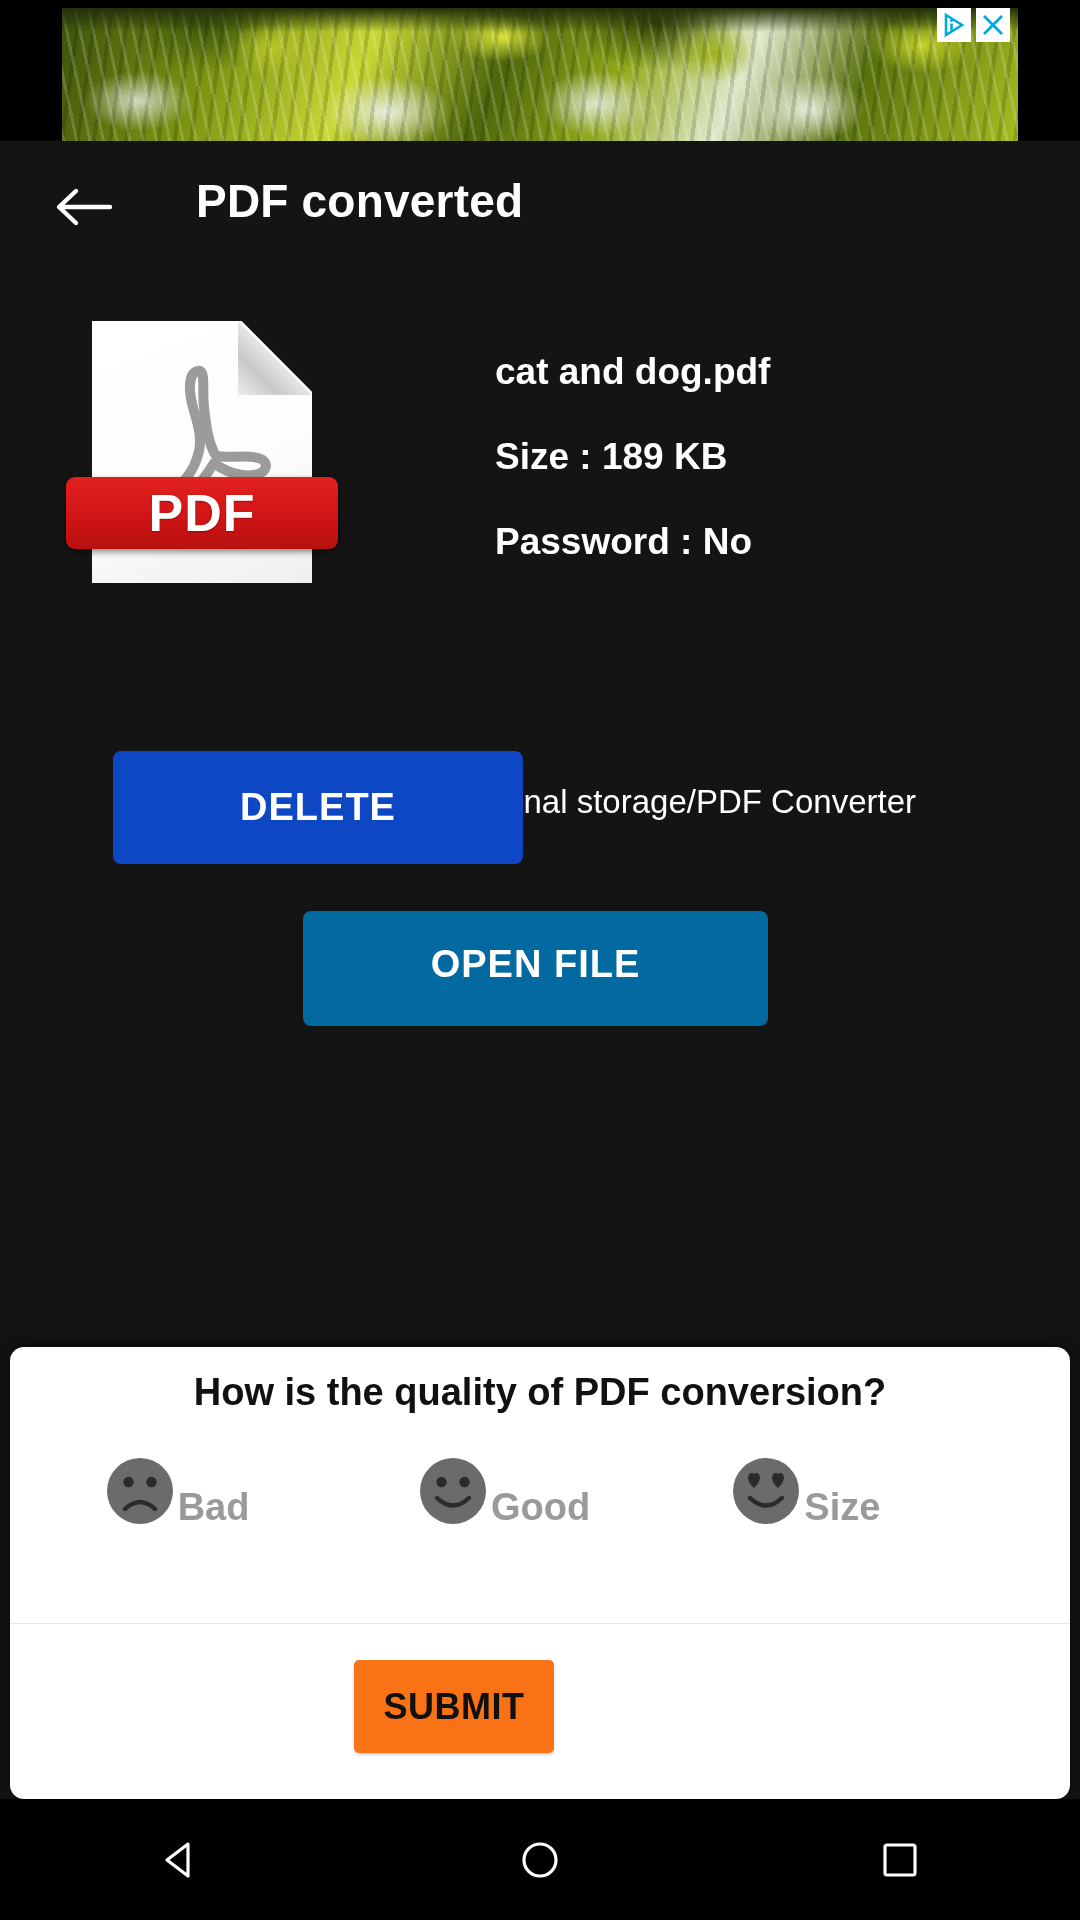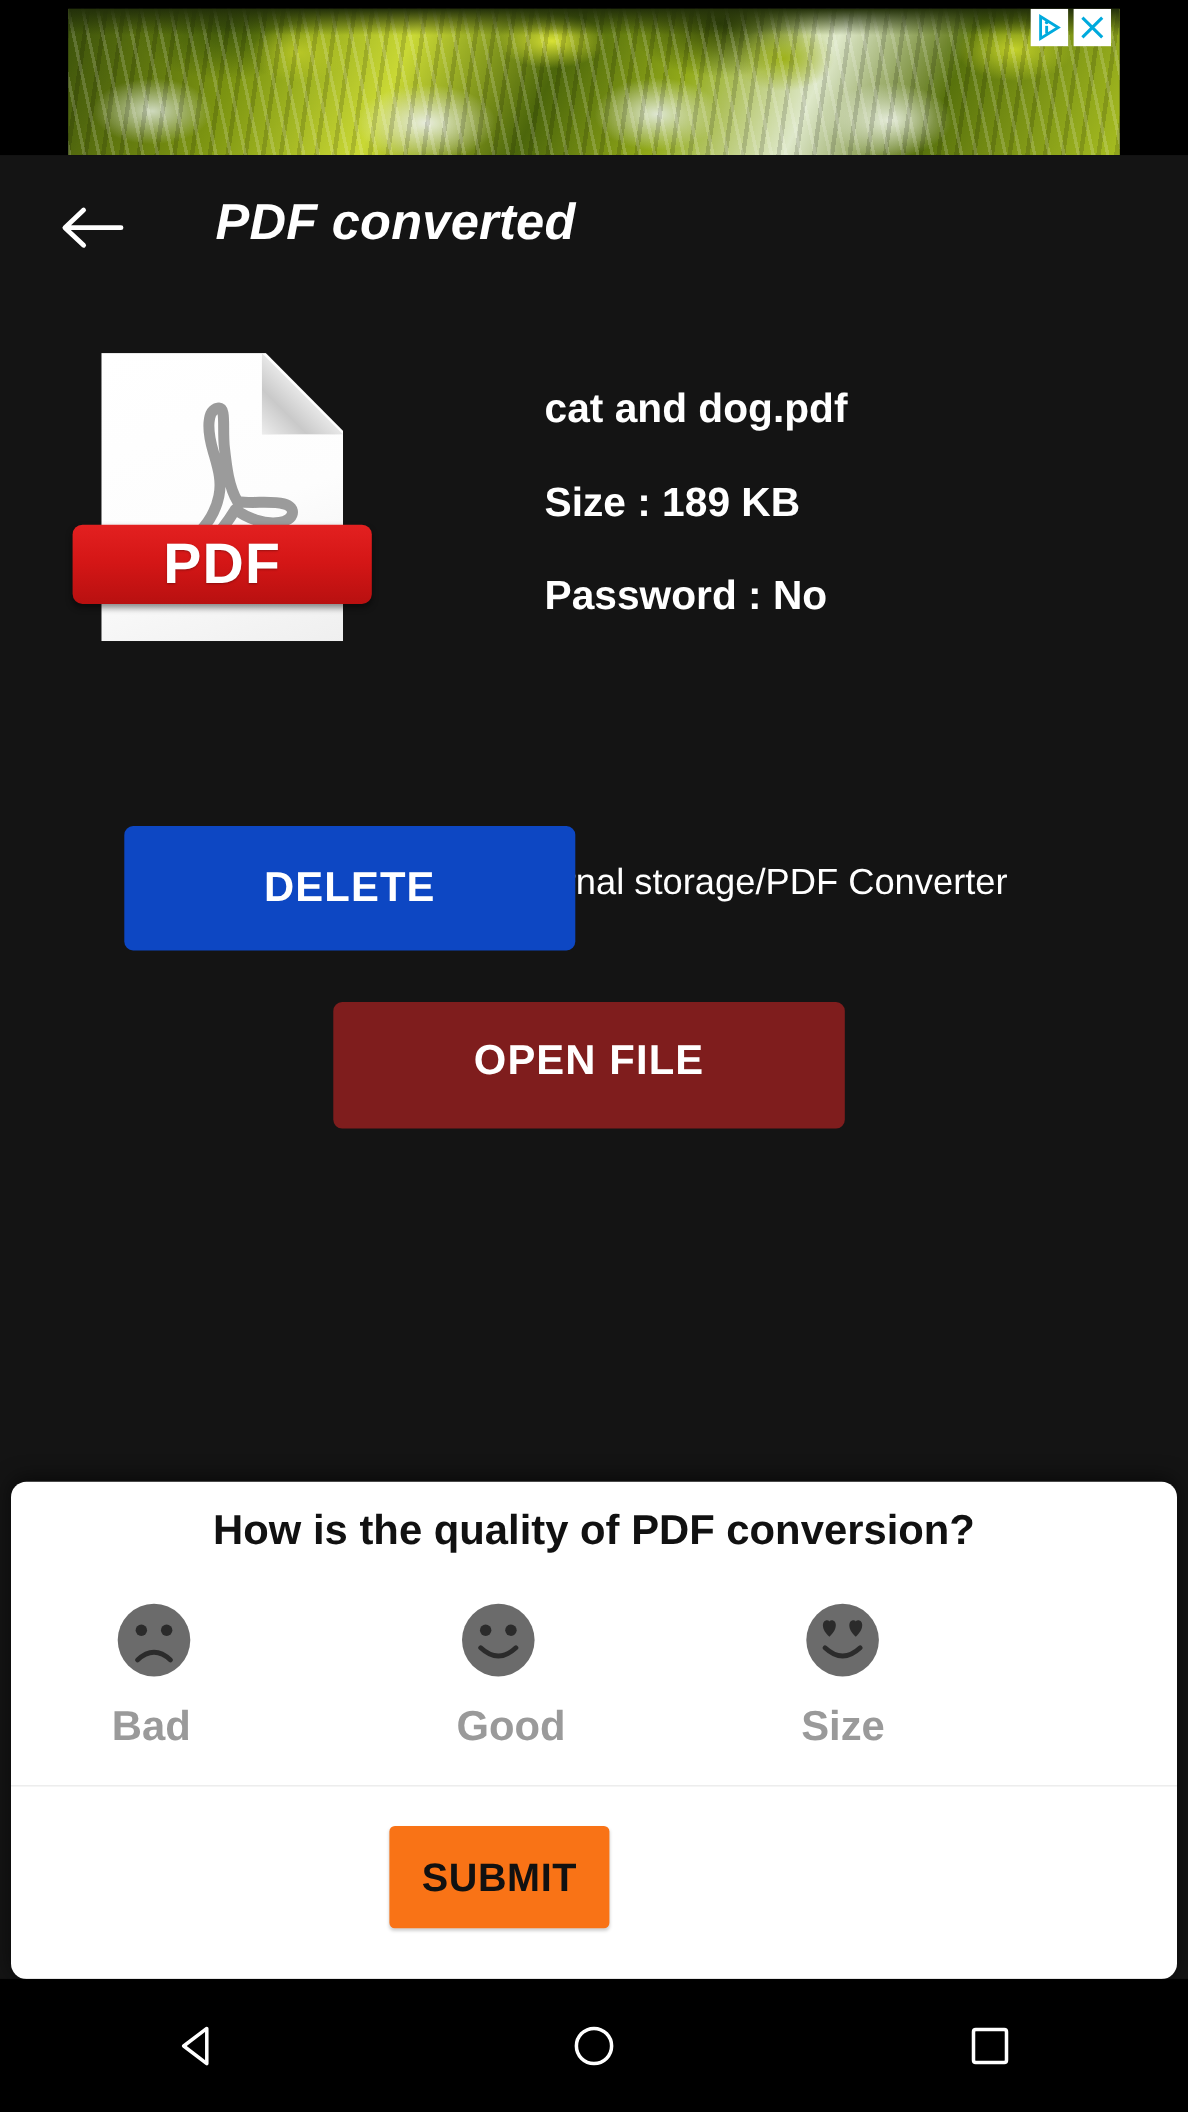--- a/index.html
+++ b/index.html
@@ -59,21 +59,21 @@
   }
   #top-bar{
     position:absolute; left:0; top:0; width:100%; height:130px;
   }
   #back-button{
     position:absolute; left:48px; top:30px; width:72px; height:72px;
     display:flex; align-items:center; justify-content:center; cursor:pointer;
   }
   #page-title{
     position:absolute; left:196px; top:33px;
-    font-size:46px; font-weight:bold; color:#fff; letter-spacing:0.2px;font-style:italic;
+    font-size:46px; font-weight:bold; color:#fff; letter-spacing:0.2px;
   }
 
   
   #file-card{ position:absolute; left:0; top:160px; width:100%; height:300px; }
 
   #pdf-file-icon{
     position:absolute; left:92px; top:20px; width:220px; height:262px;
   }
   .pdf-page{
     position:absolute; left:0; top:0; width:220px; height:262px;
@@ -117,42 +117,42 @@
   .action-button{
     position:absolute; top:0; height:113px;
     background:#0d47c3; border:none; border-radius:8px;
     color:#fff; font-size:38px; font-weight:bold; letter-spacing:1px;
     cursor:pointer; font-family:"Liberation Sans", sans-serif;
   }
   #delete-button{ left:91px; width:410px; }
   #share-button{ left:591px; width:395px; }
   #open-file-button{
     position:absolute; left:303px; top:770px; width:465px; height:115px;
-    background:#7f1d1d; border:none; border-radius:8px;
+    background:#0369a1; border:none; border-radius:8px;
     color:#fff; font-size:38px; font-weight:bold; letter-spacing:1px;
     cursor:pointer; font-family:"Liberation Sans", sans-serif;
     padding-bottom:8px;
   }
 
   
   #rating-sheet{
     position:absolute; left:10px; bottom:121px; width:1060px; height:452px;
     background:#fff; border-radius:14px;
     box-shadow:0 -3px 18px rgba(0,0,0,0.55);
   }
   #rating-question{
     position:absolute; left:0; top:24px; width:100%;
     text-align:center; color:#111; font-size:38px; font-weight:bold;
   }
   #rating-options{
     position:absolute; left:60px; top:106px; width:940px;
     display:flex; justify-content:space-around; align-items:flex-start;
   }
   .rating-option{
-    display:flex; flex-direction:column; align-items:flex-start;
+    display:flex; flex-direction:row; align-items:flex-end;
     width:250px; cursor:pointer;
   }
   .rating-face{ width:76px; height:76px; }
   .rating-label{
     margin-top:20px; font-size:38px; font-weight:bold; color:#9a9a9a;
   }
   #sheet-divider{
     position:absolute; left:0; top:276px; width:100%; height:1px;
     background:#e6e6e6;
   }

